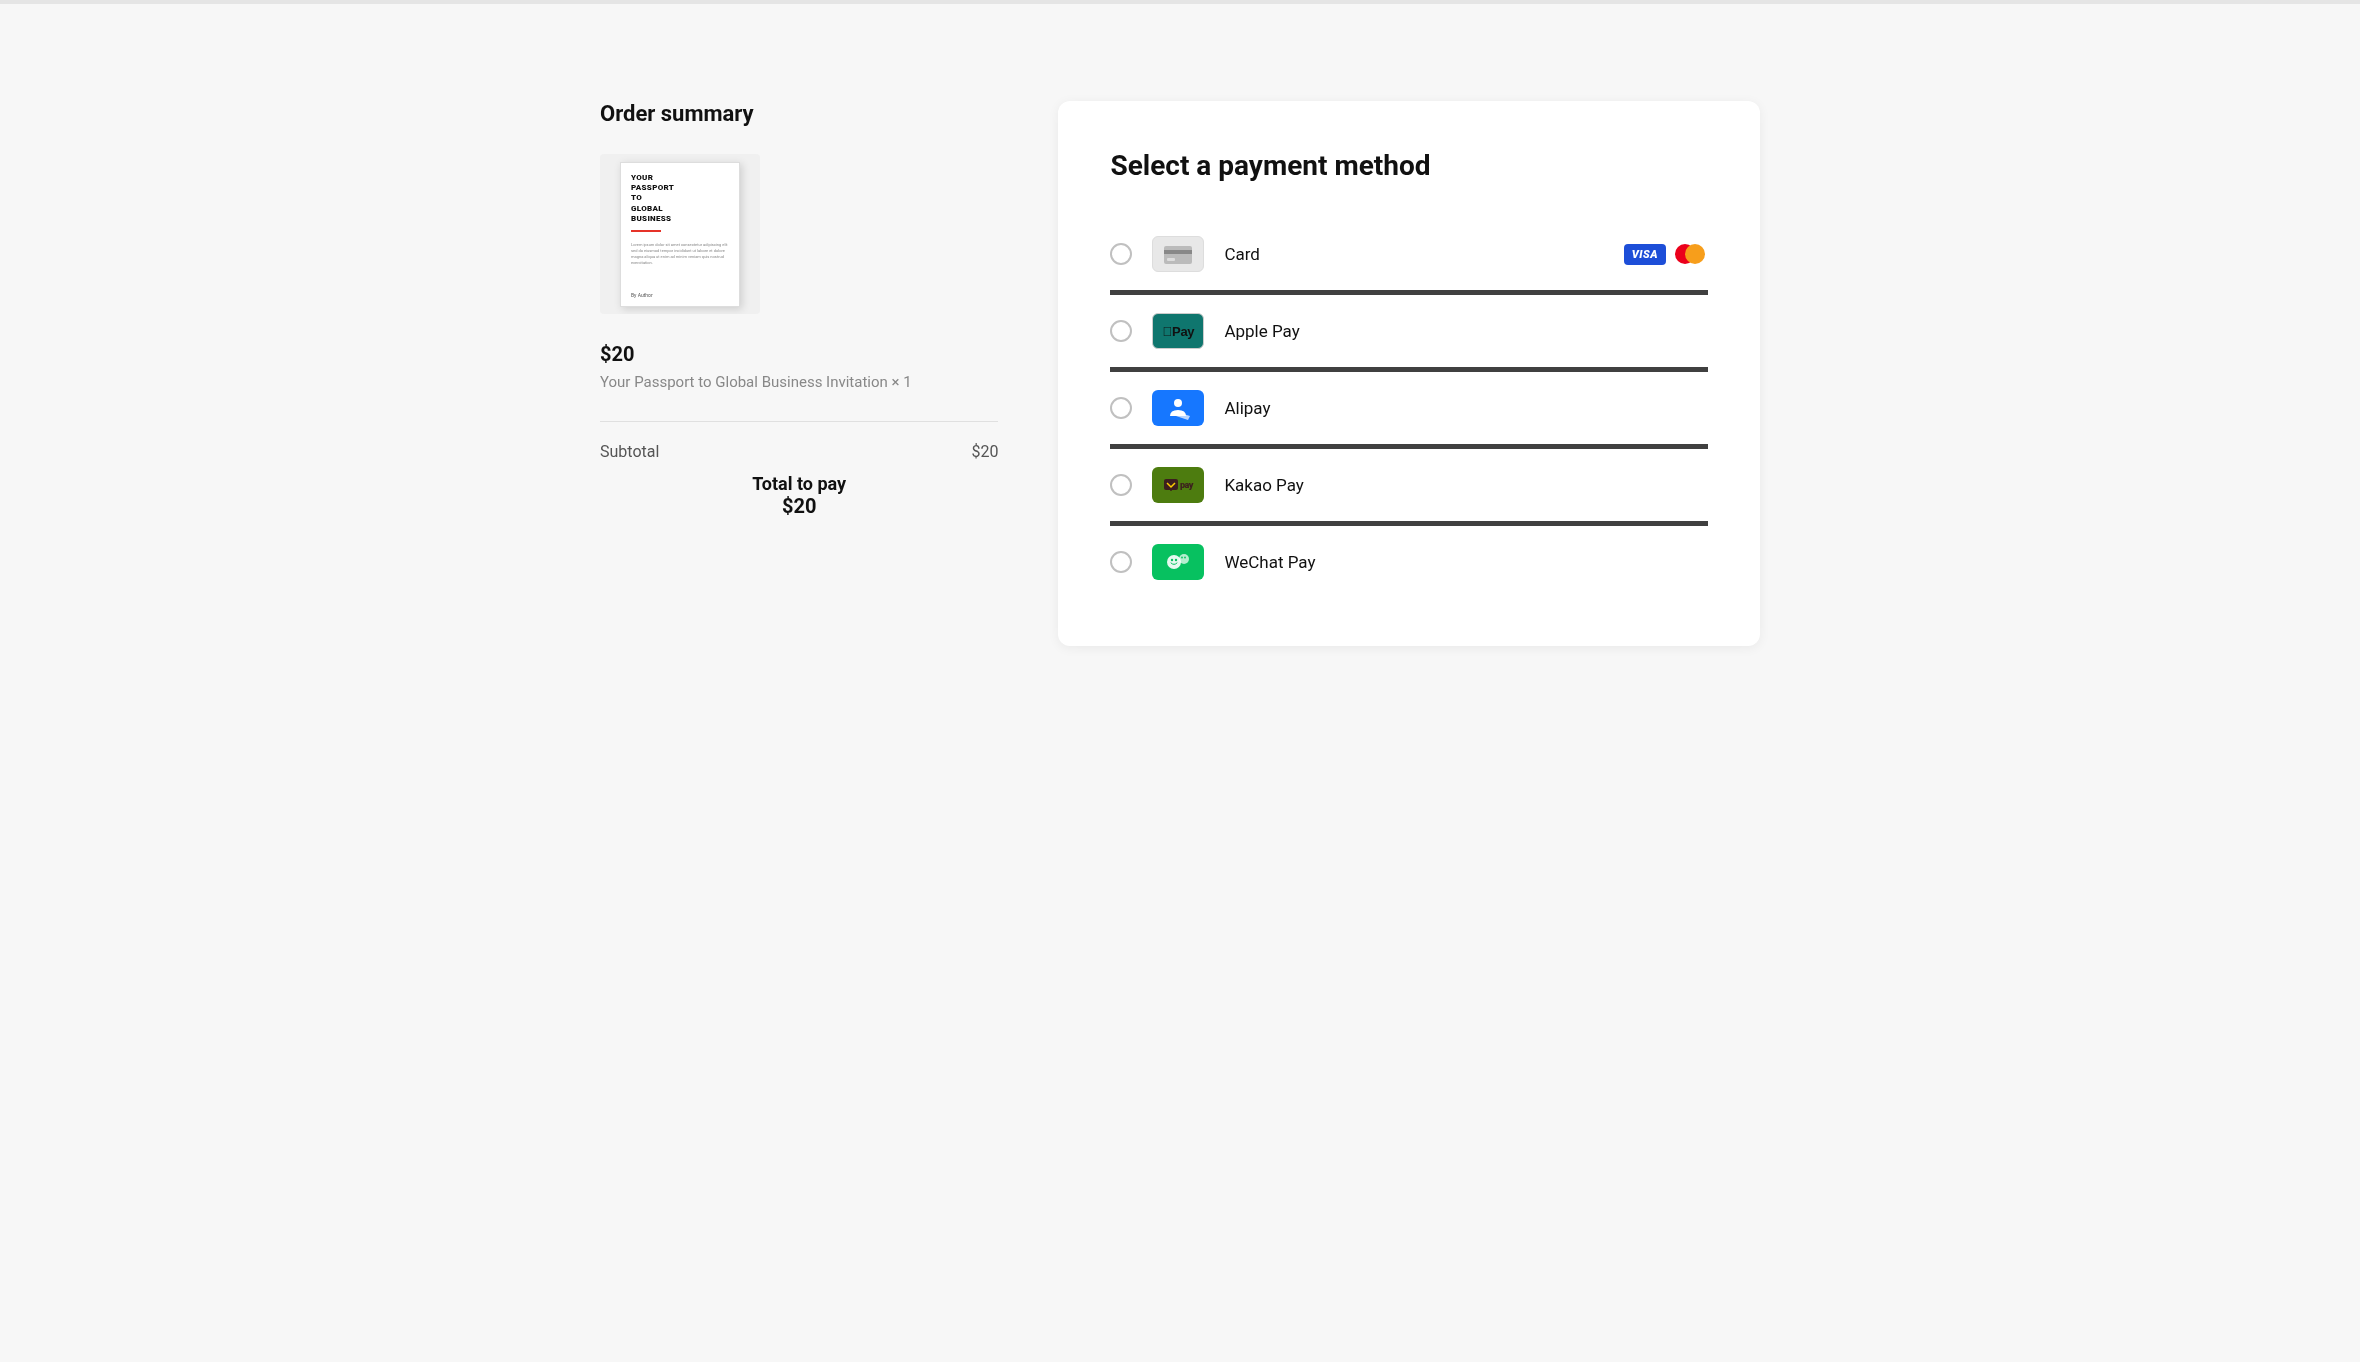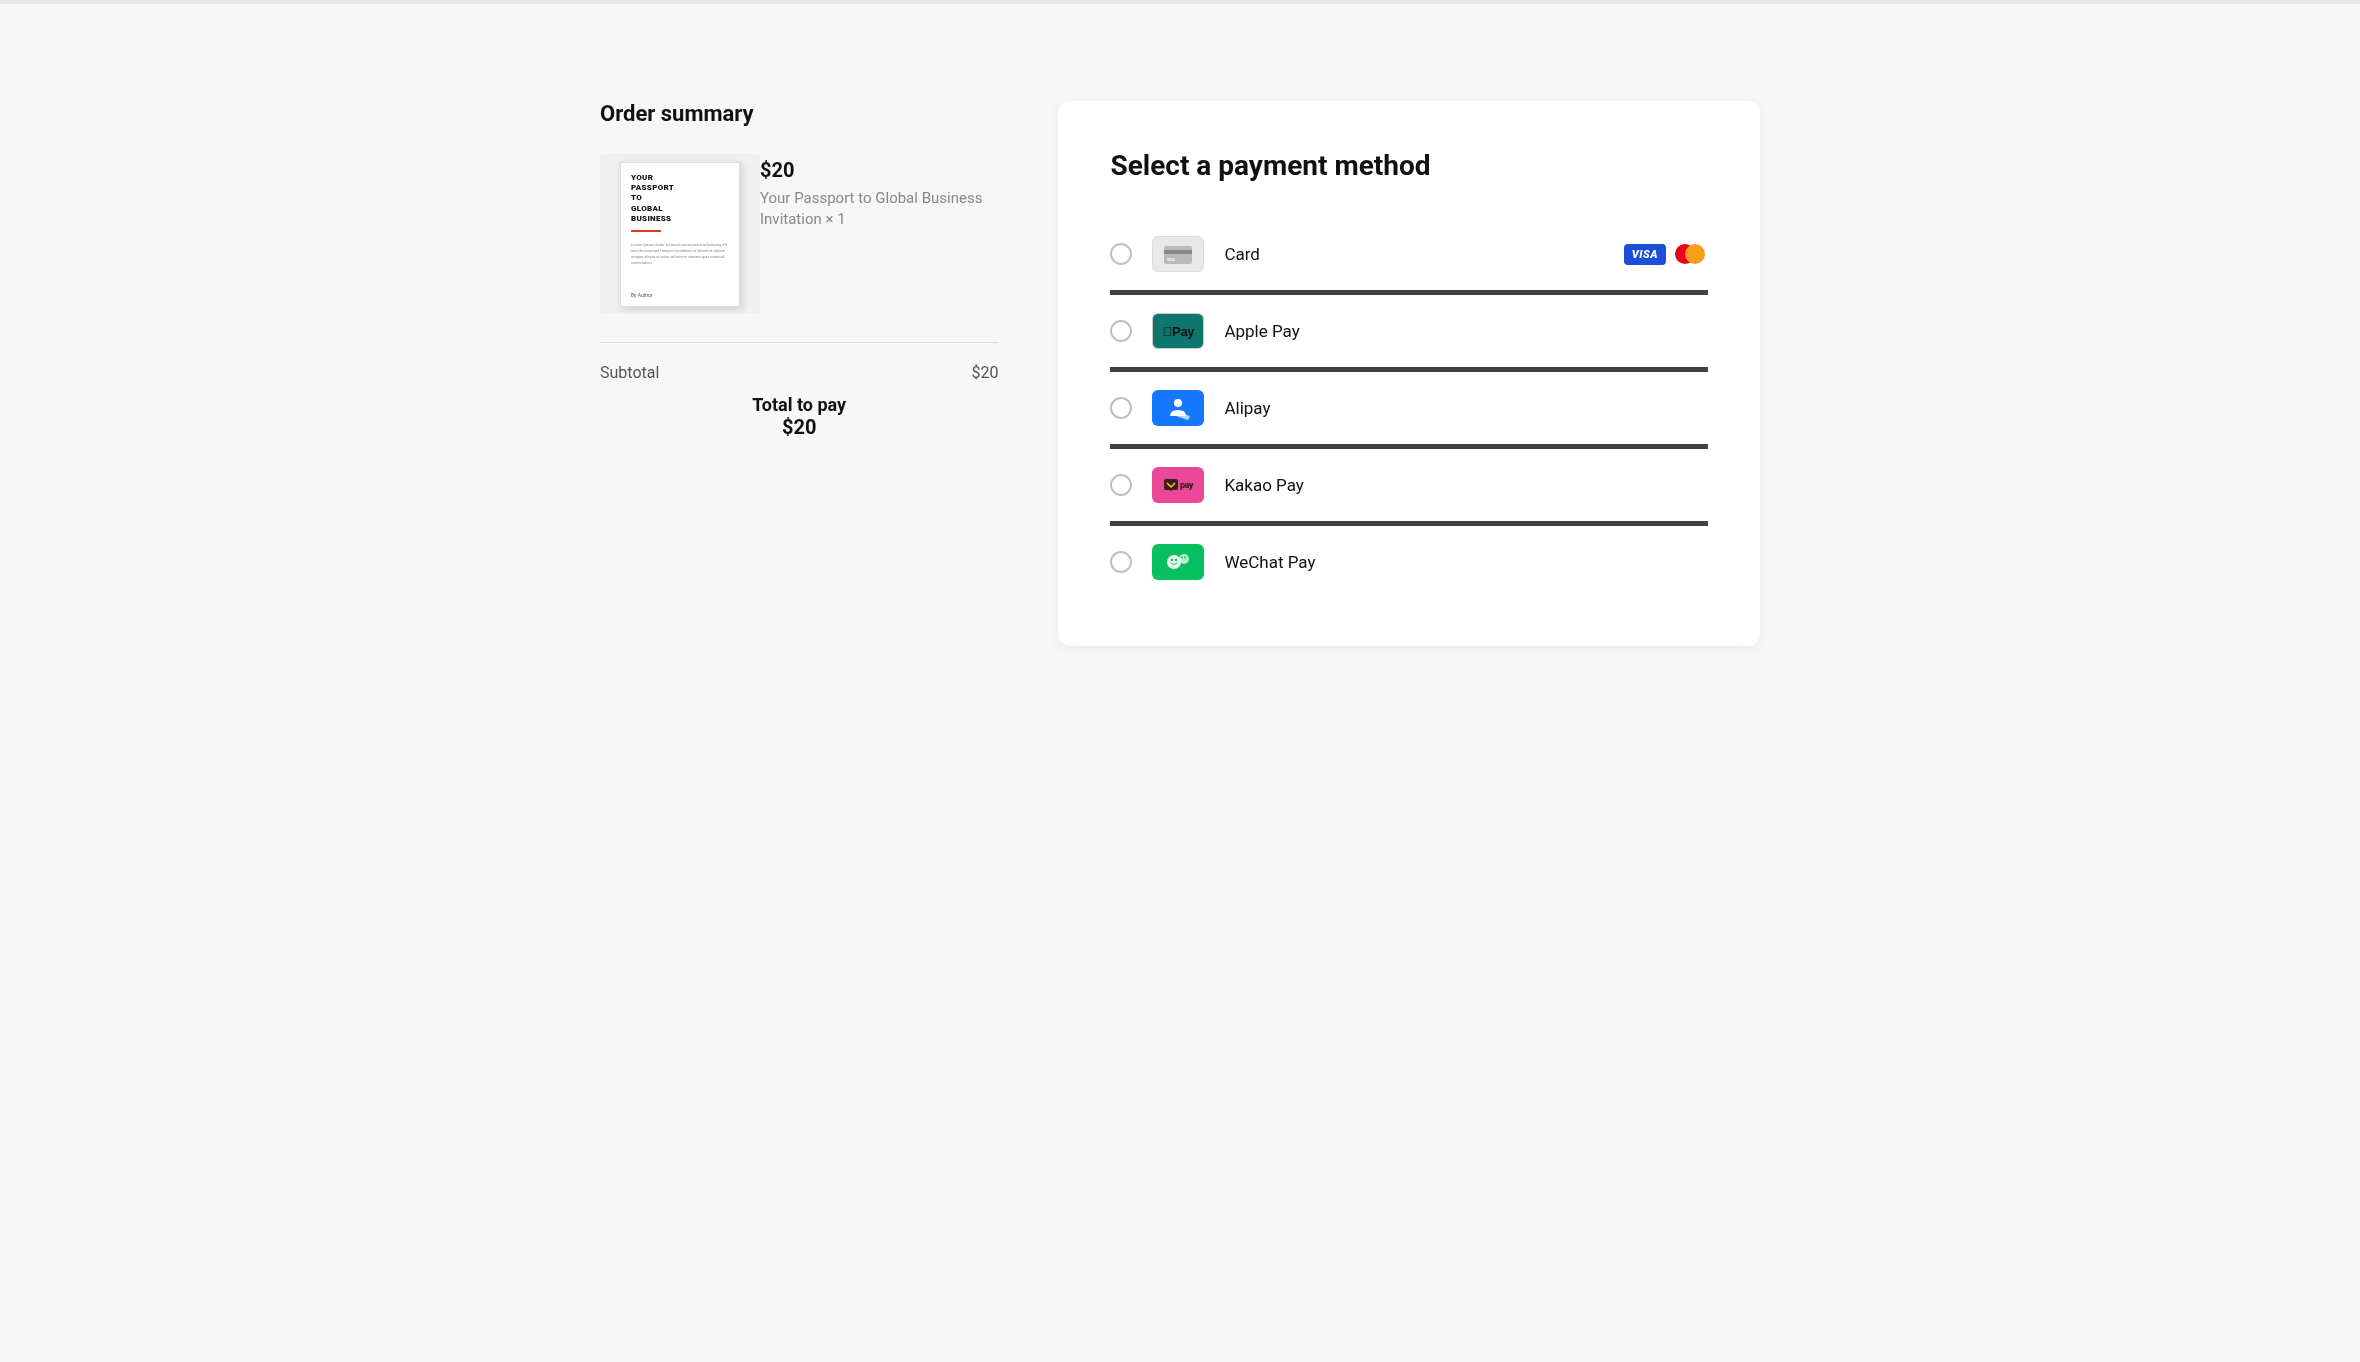--- a/index.html
+++ b/index.html
@@ -41,21 +41,22 @@
 
     .order-summary-title {
       font-size: 22px;
       font-weight: 700;
       color: #111;
       margin-bottom: 28px;
     }
 
     .product-row {
       display: flex;
-      flex-direction: row;
+      flex-direction: column;
+      gap: 24px;
       margin-bottom: 28px;
       align-items: flex-start;
     }
 
     .product-image {
       width: 160px;
       height: 160px;
       background: #f0f0f0;
       border-radius: 4px;
       flex-shrink: 0;
@@ -230,21 +231,21 @@
     .payment-icon-applepay {
       background: #0f766e;
       border: 1.5px solid #ccc;
     }
 
     .payment-icon-alipay {
       background: #1677FF;
     }
 
     .payment-icon-kakaopay {
-      background: #ec4899;
+      background: #4d7c0f;
       justify-content: center;
     }
 
     .payment-icon-wechatpay {
       background: #07C160;
     }
 
     .payment-label {
       font-size: 17px;
       color: #111;

